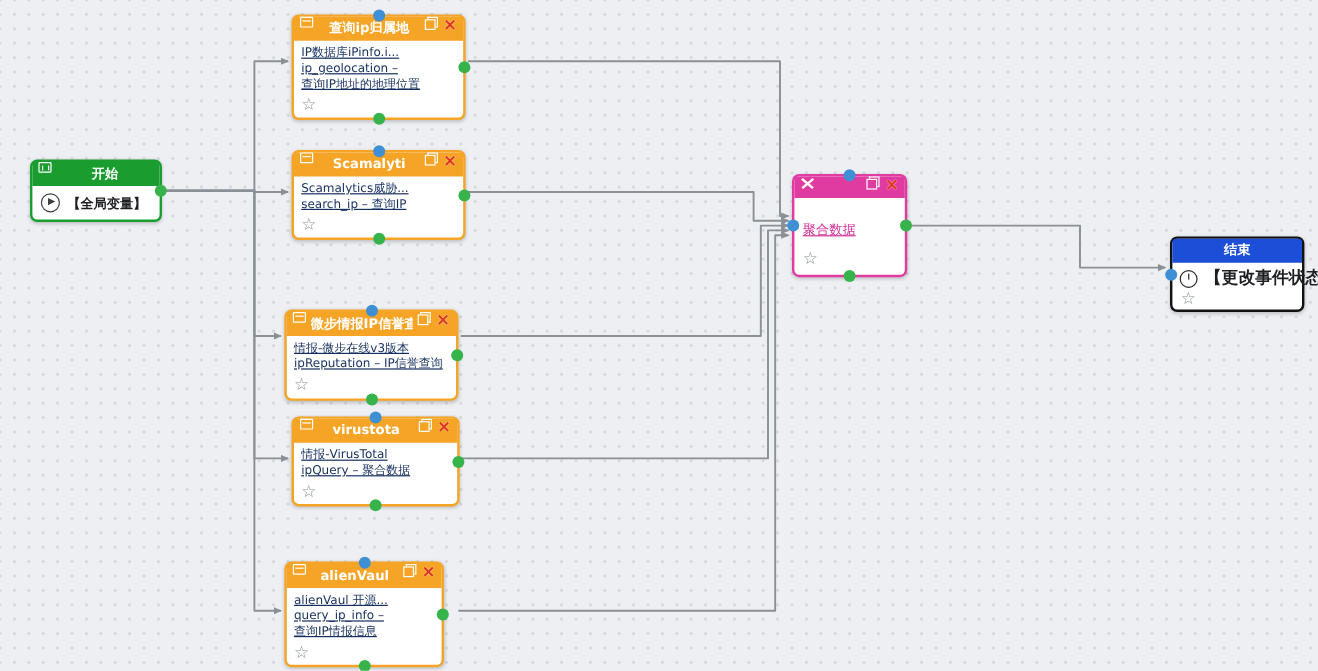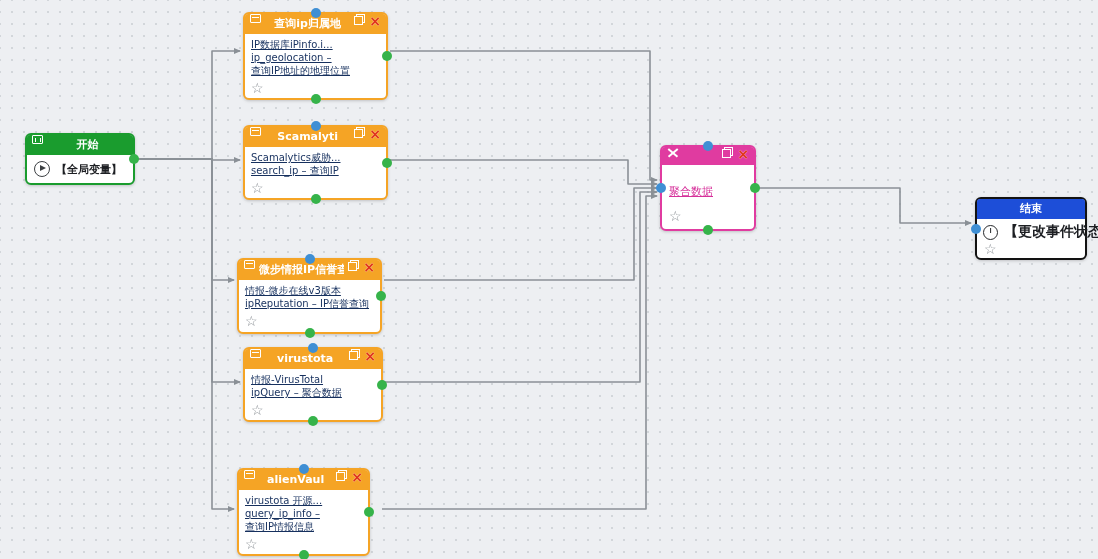--- a/index.html
+++ b/index.html
@@ -166,21 +166,21 @@
   </div>
 
   <div class="node task" style="left:237px;top:468px;width:133px;min-height:82px">
     <div class="node-header">
       <span class="ico-card"></span>
       <span class="htitle">alienVaul</span>
       <span class="hbtn ico-copy"></span>
       <span class="hbtn close-x">×</span>
     </div>
     <div class="node-body">
-      <div class="link">virustota 开源...</div>
+      <div class="link">alienVaul 开源...</div>
       <div class="link fn">query_ip_info –</div>
       <div class="link fn">查询IP情报信息</div>
       <div class="star">☆</div>
     </div>
     <span class="dot in top"></span>
     <span class="dot out bottom"></span>
     <span class="dot out right"></span>
   </div>
 
   <div class="node agg" style="left:660px;top:145px;width:96px;min-height:86px">

